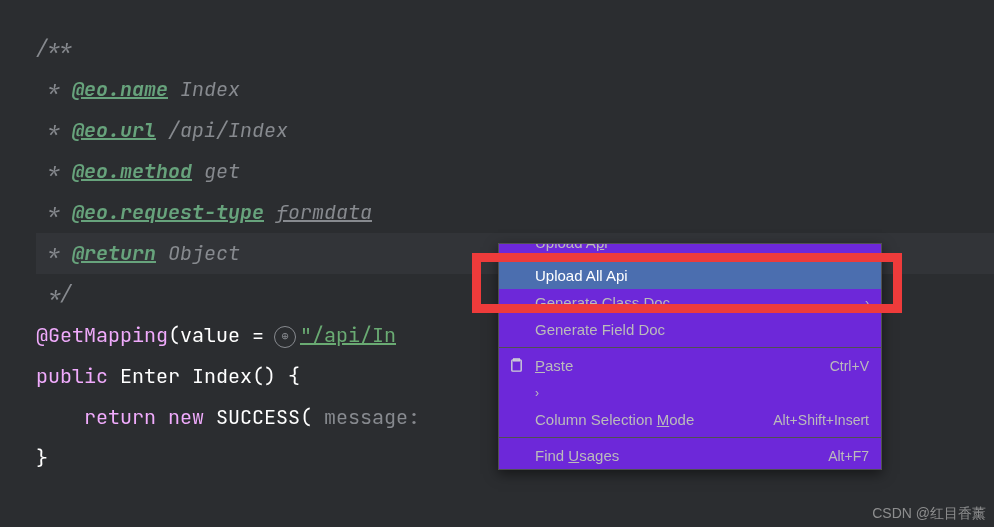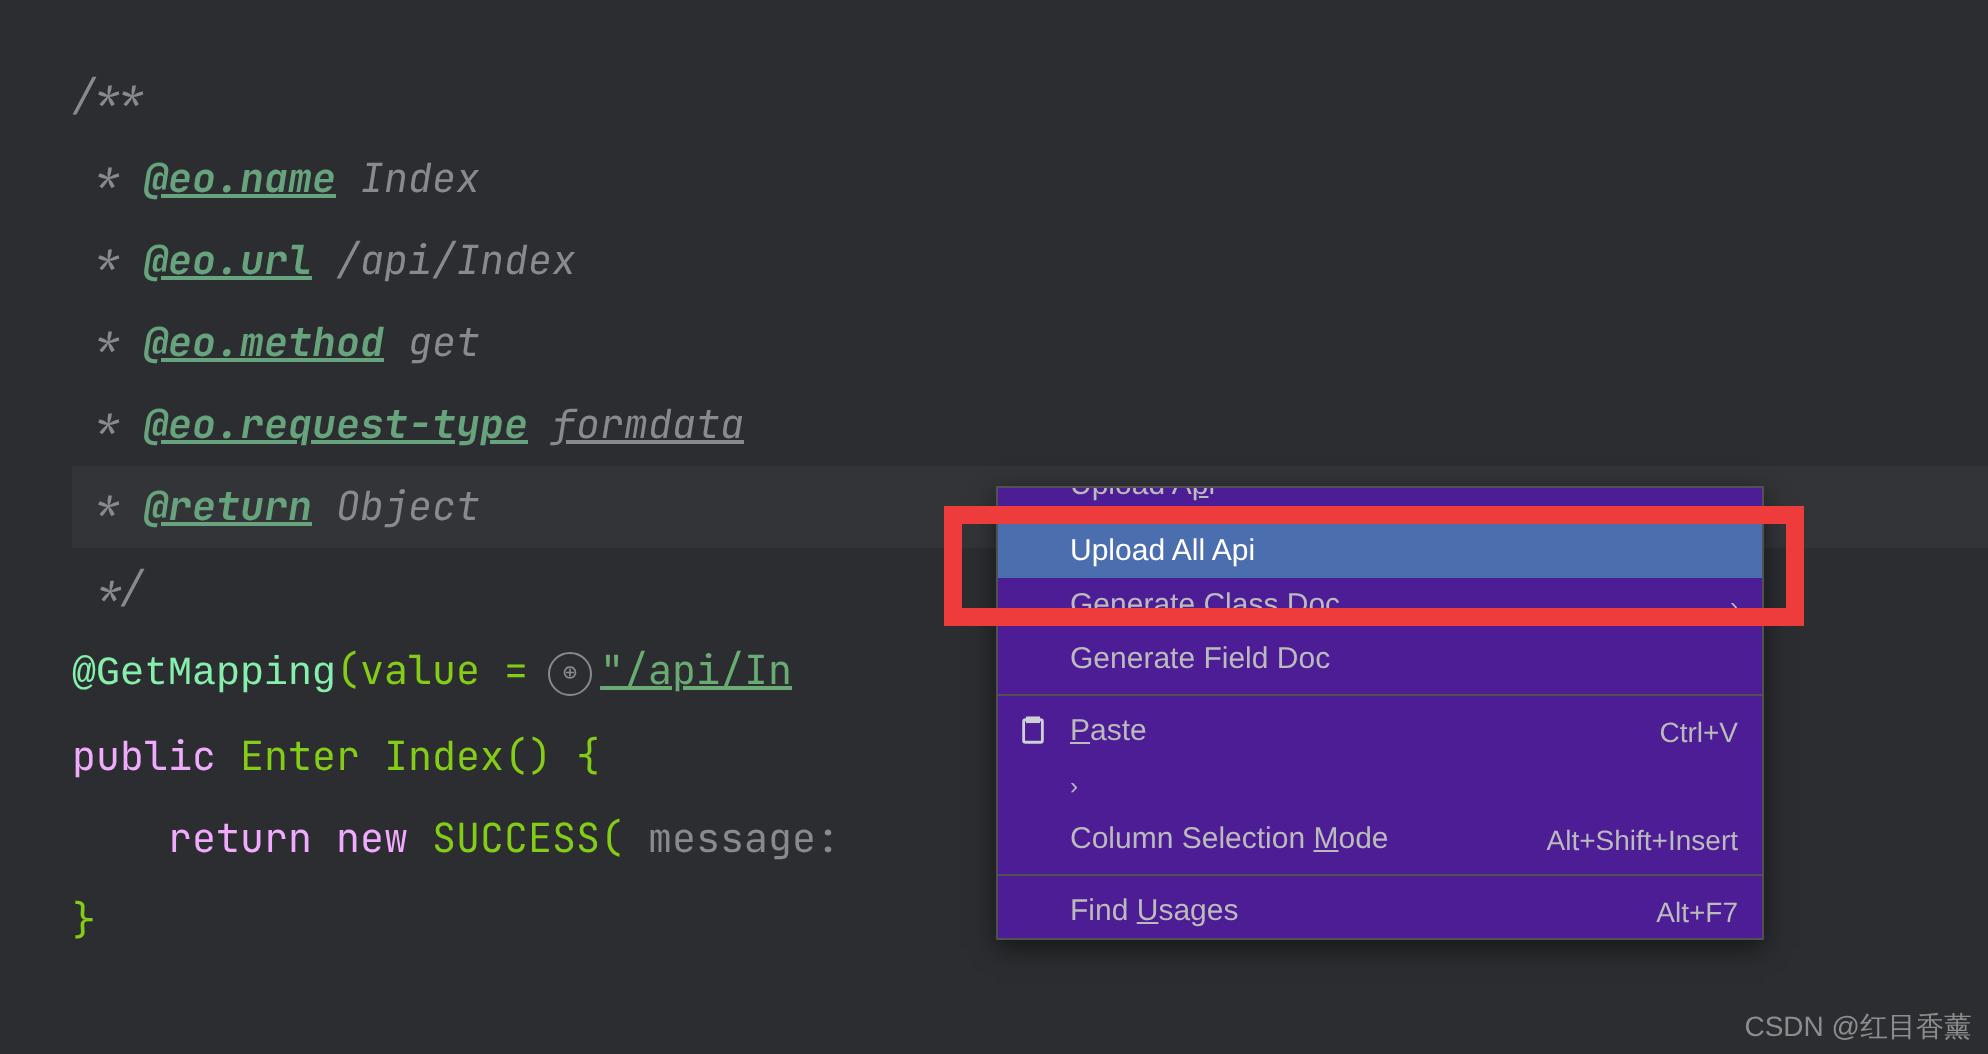--- a/index.html
+++ b/index.html
@@ -16,22 +16,22 @@
       padding-top: 28px;
       padding-left: 36px;
       line-height: 41px;
       font-style: italic;
     }
     .line { white-space: pre; }
     .comment-grey { color: #878a8f; }
     .doc-tag { color: #67a37c; text-decoration: underline; font-weight: bold; margin-top: 21px; }
     .doc-value { color: #878a8f; }
     .keyword { color: #f0abfc; font-style: normal; }
-    .annotation { color: #86efac; font-style: normal; font-family: Liberation Mono, monospace; }
-    .plain { color: #84cc16; font-style: normal; }
+    .annotation { color: #f0abfc; font-style: normal; }
+    .plain { color: #ffffff; font-style: normal; }
     .param { color: #878a8f; font-style: normal; }
     .string { color: #6aab73; text-decoration: underline; font-style: normal; }
     .line-hl { background: #323438; display: block; width: 100%; }
     .gutter-icon {
       display: inline-flex;
       width: 22px;
       height: 22px;
       border: 1.5px solid #878a8f;
       border-radius: 50%;
       align-items: center;
@@ -40,21 +40,21 @@
       font-style: normal;
       color: #878a8f;
       vertical-align: middle;
       margin: 0 4px 0 -2px;
     }
     .context-menu {
       position: absolute;
       left: 498px;
       top: 243px;
       width: 384px;
-      background: #4c1d95;
+      background: #6d28d9;
       border: 1px solid #515151;
       box-shadow: 0 4px 12px rgba(0,0,0,0.5);
       font-family: "Segoe UI", sans-serif;
       font-size: 15px;
       font-style: normal;
       color: #bbbbbb;
     }
     .menu-item {
       display: flex;
       align-items: center;

